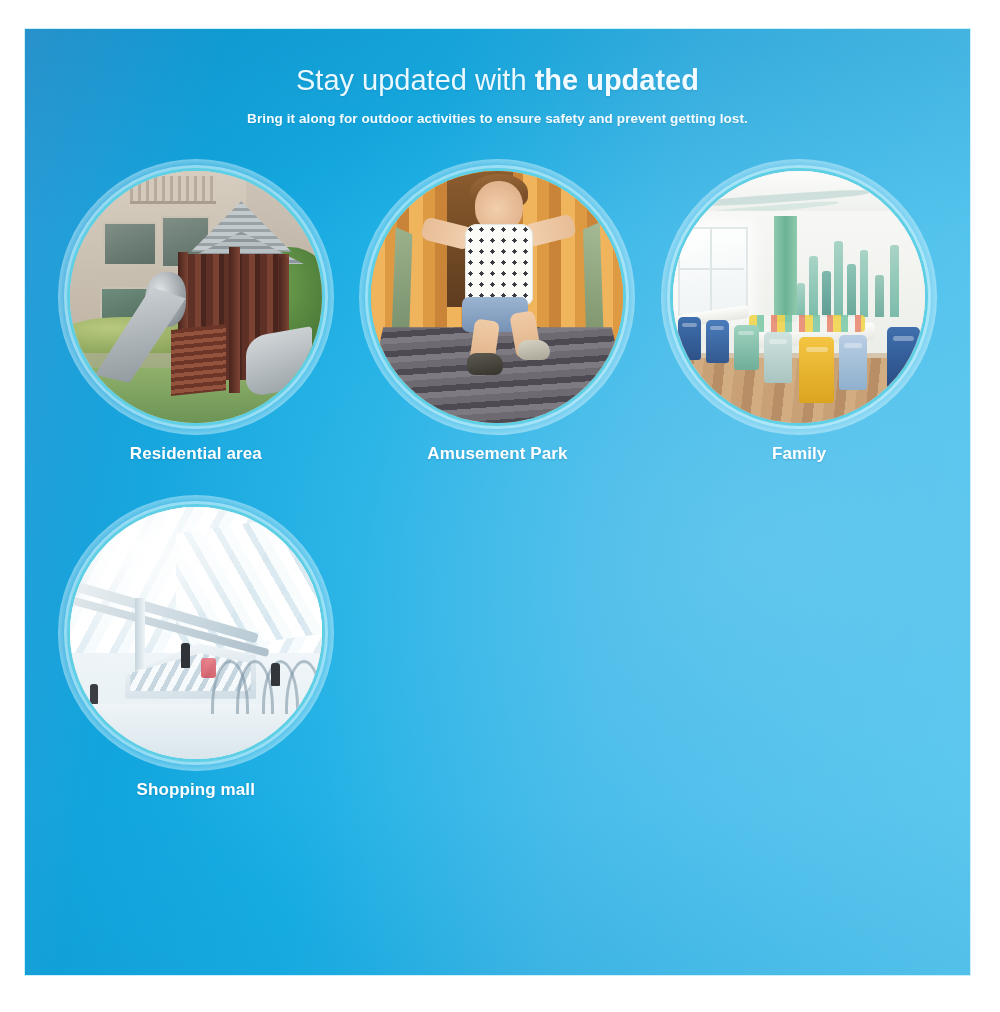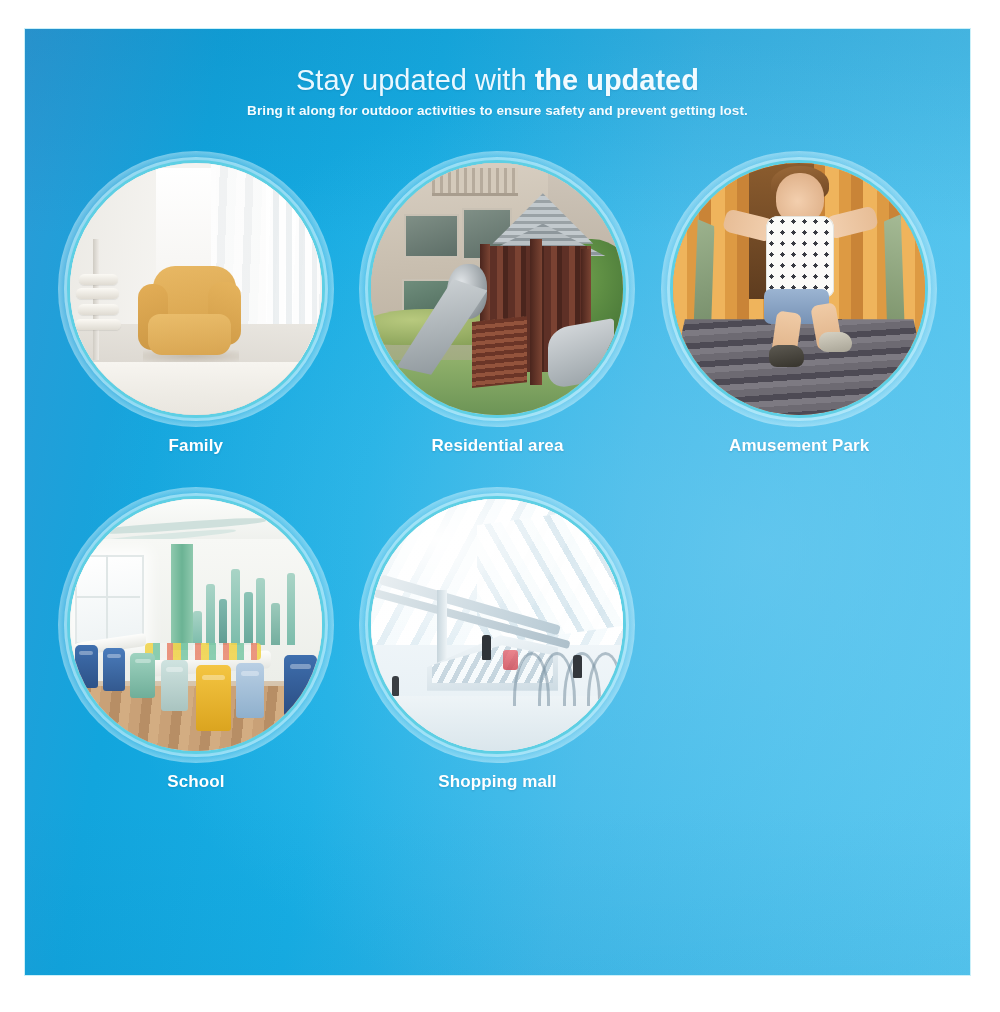--- a/index.html
+++ b/index.html
@@ -66,21 +66,21 @@
     line-height: 1.28;
     margin: 11px auto 0;
     max-width: 620px;
     text-shadow: 0 1px 2px rgba(0,70,115,0.15);
   }
   .subtitle .soft { font-weight: 400; color: #eaf8ff; }
   .tagline {
     font-size: 13.5px;
     font-weight: 600;
     color: #f4fcff;
-    margin: 4px auto 0;
+    margin: 12px auto 0;
     letter-spacing: 0.1px;
     text-shadow: 0 1px 1px rgba(0,70,115,0.16);
   }
 
   
   .grid {
     position: relative;
     z-index: 3;
     display: grid;
     grid-template-columns: repeat(3, 1fr);
@@ -382,47 +382,20 @@
 
     <div class="head-wrap">
       <div class="subtitle">
         <span class="soft">Stay updated with </span><span>the updated</span><br>
       </div>
       <div class="tagline">Bring it along for outdoor activities to ensure safety and prevent getting lost.</div>
     </div>
 
     <div class="grid">
 
-      <div class="cell">
-        <div class="circle-ring">
-          <div class="circle">
-            <div class="scene s-family">
-              <div class="wall-l"></div>
-                <div class="wall-c"></div>
-              <div class="curtain"></div>
-                <div class="curtain2"></div>
-              <div class="floor"></div>
-                <div class="rug"></div>
-              <div class="pole"></div>
-              <div class="stack">
-                  <i></i>
-                  <i></i>
-                  <i></i>
-                  <i></i>
-                </div>
-              <div class="shadow"></div>
-              <div class="chair-back"></div>
-                <div class="arm-l"></div>
-                <div class="arm-r"></div>
-                <div class="seat"></div>
-            </div>
-          </div>
-        </div>
-        <div class="caption">Family</div>
-      </div>
 
       <div class="cell">
         <div class="circle-ring">
           <div class="circle">
             <div class="scene s-resid">
               <div class="bldg"></div>
                 <div class="bldg-r"></div>
               <div class="balcony"></div>
               <div class="win w1"></div>
                 <div class="win w2"></div>
@@ -502,21 +475,21 @@
               <div class="chair c1"></div>
                 <div class="chair c2"></div>
                 <div class="chair c3"></div>
               <div class="chair c4"></div>
                 <div class="chair c5"></div>
                 <div class="chair c6"></div>
               <div class="chair c7"></div>
             </div>
           </div>
         </div>
-        <div class="caption">School</div>
+        <div class="caption">Family</div>
       </div>
 
       <div class="cell">
         <div class="circle-ring">
           <div class="circle">
             <div class="scene s-mall">
               <div class="beams"></div>
                 <div class="beams2"></div>
                 <div class="glow"></div>
               <div class="floor"></div>

